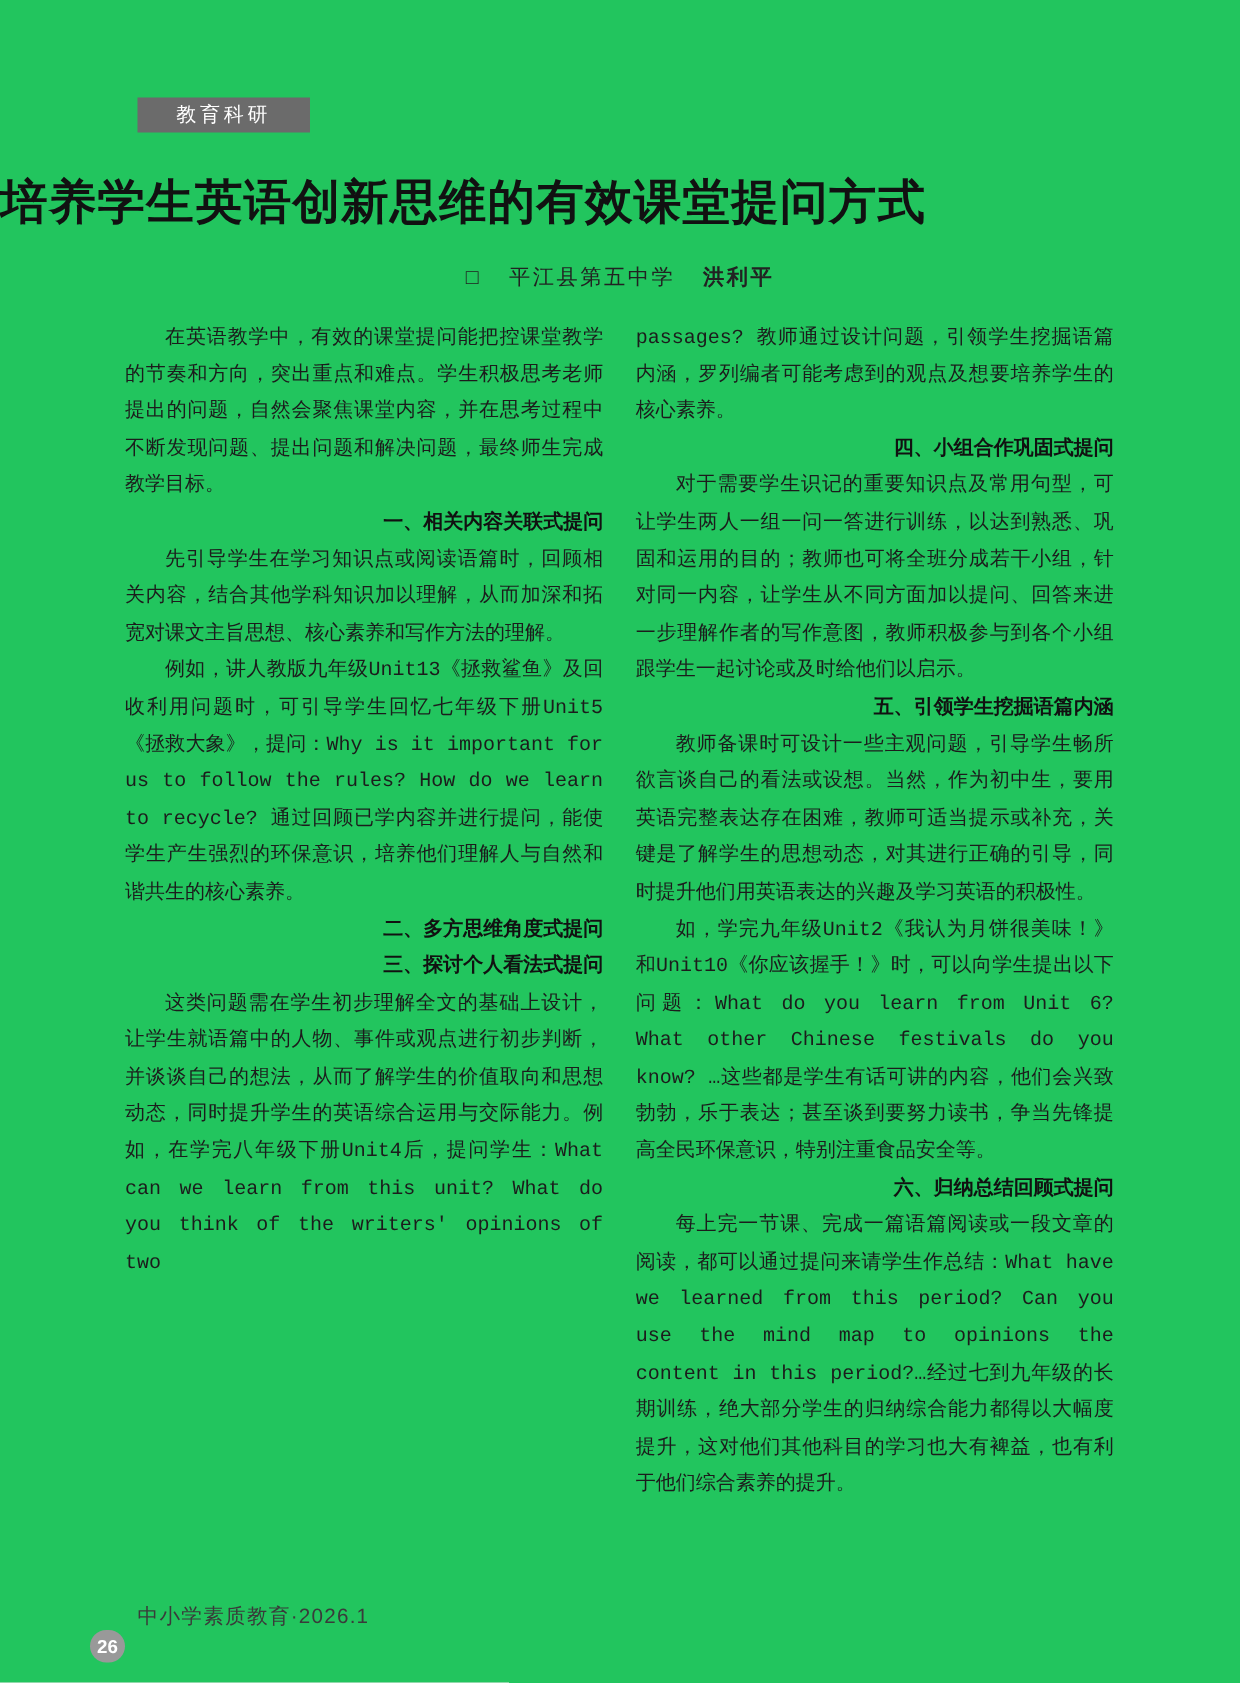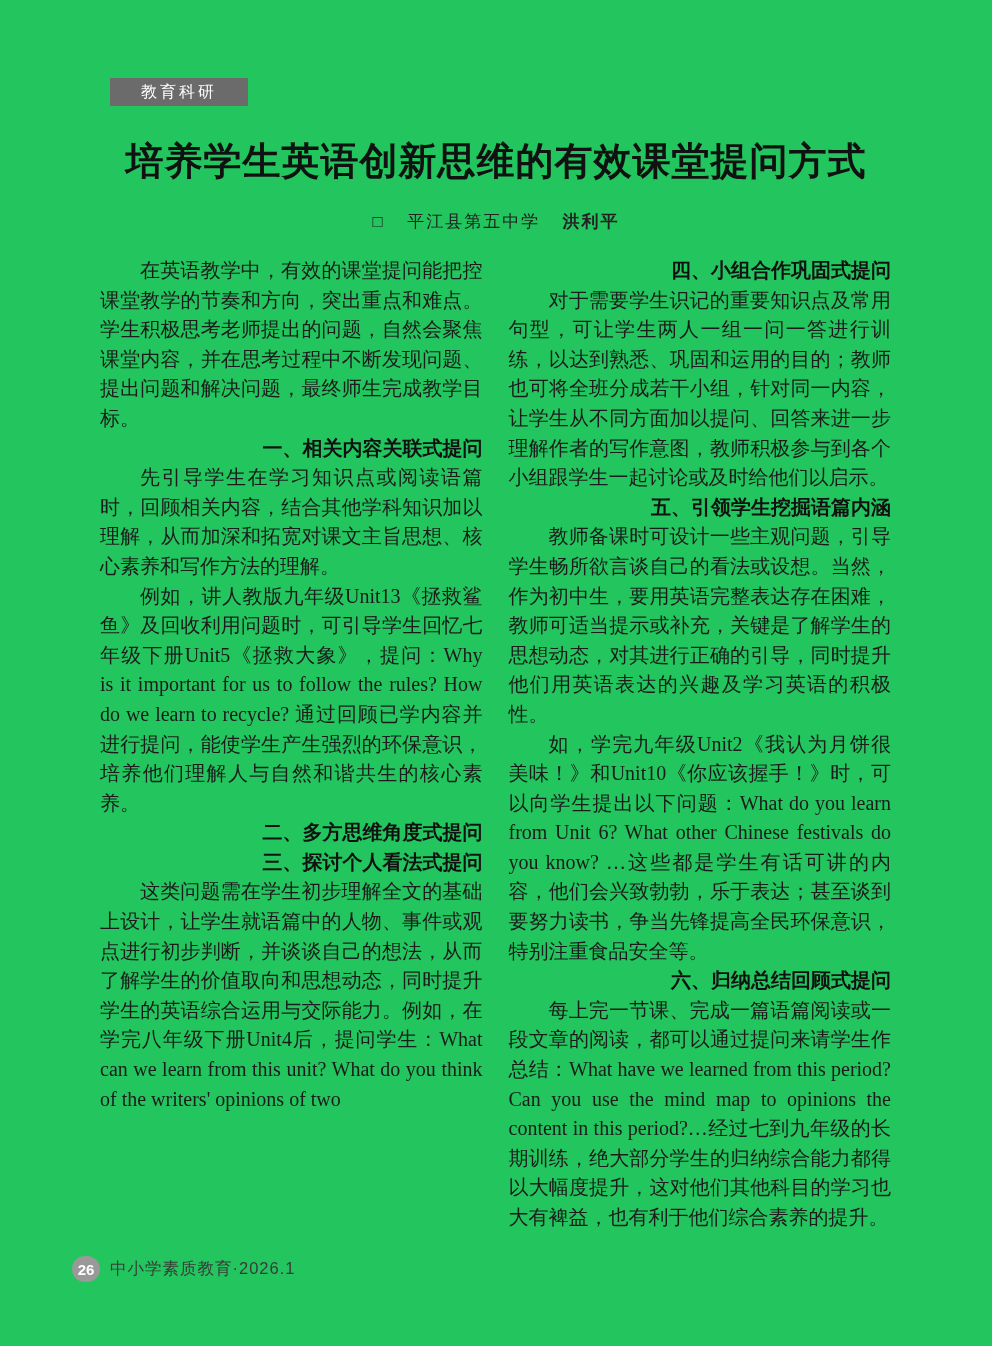--- a/index.html
+++ b/index.html
@@ -15,21 +15,20 @@
   .tag{
     position:absolute;left:110px;top:78px;
     width:138px;height:28px;
     background:#6b6b6b;color:#ffffff;
     font-family:"Liberation Sans", sans-serif;
     font-size:16px;letter-spacing:3px;
     display:flex;align-items:center;justify-content:center;
   }
   .title{
     position:absolute;left:0;top:136px;width:100%;
-    text-align:center;
     font-family:"Liberation Sans", sans-serif;
     font-weight:700;font-size:38px;color:#111;
     letter-spacing:1px;
     margin:0;
   }
   .byline{
     position:absolute;left:0;top:210px;width:100%;
     text-align:center;
     font-size:17px;color:#222;
     letter-spacing:2px;
@@ -41,39 +40,39 @@
     position:absolute;left:100px;top:256px;width:791px;
     display:flex;gap:26px;
   }
   .col{
     flex:1;
     font-size:20px;line-height:29.6px;
     text-align:justify;text-justify:inter-character;
   }
   .col p,.col h3{
     margin:0;padding:0;
-    font-size:20px;line-height:29.6px;
+    font-size:16px;line-height:29.6px;font-family:Liberation Mono, monospace;
   }
   .para{text-indent:2em;}
   .para.cont{text-indent:0;}
   .heading{
     font-family:"Liberation Sans", sans-serif;
     font-weight:700;color:#111;
     text-indent:2em;text-align:right;
   }
   .footer{
     position:absolute;left:72px;top:1256px;
     display:flex;align-items:center;gap:10px;
     font-family:"Liberation Sans", sans-serif;
   }
   .page-badge{
     width:28px;height:26px;border-radius:13px;
     background:#999999;color:#ffffff;
     font-size:15px;font-weight:700;
-    display:flex;align-items:center;justify-content:center;
+    display:flex;align-items:center;justify-content:center;margin-top:48px;
   }
   .journal{
     font-size:16.5px;color:#3a3a3a;letter-spacing:1px;text-align:right;
   }
 </style>
 </head>
 <body>
 
 <div class="page">
 
@@ -93,20 +92,21 @@
       <p class="para">在英语教学中，有效的课堂提问能把控课堂教学的节奏和方向，突出重点和难点。学生积极思考老师提出的问题，自然会聚焦课堂内容，并在思考过程中不断发现问题、提出问题和解决问题，最终师生完成教学目标。</p>
       <h3 class="heading">一、相关内容关联式提问</h3>
       <p class="para">先引导学生在学习知识点或阅读语篇时，回顾相关内容，结合其他学科知识加以理解，从而加深和拓宽对课文主旨思想、核心素养和写作方法的理解。</p>
       <p class="para">例如，讲人教版九年级Unit13《拯救鲨鱼》及回收利用问题时，可引导学生回忆七年级下册Unit5《拯救大象》，提问：Why is it important for us to follow the rules? How do we learn to recycle? 通过回顾已学内容并进行提问，能使学生产生强烈的环保意识，培养他们理解人与自然和谐共生的核心素养。</p>
       <h3 class="heading">二、多方思维角度式提问</h3>
       <h3 class="heading">三、探讨个人看法式提问</h3>
       <p class="para">这类问题需在学生初步理解全文的基础上设计，让学生就语篇中的人物、事件或观点进行初步判断，并谈谈自己的想法，从而了解学生的价值取向和思想动态，同时提升学生的英语综合运用与交际能力。例如，在学完八年级下册Unit4后，提问学生：What can we learn from this unit? What do you think of the writers' opinions of two</p>
     </div>
 
     <div class="col">
+      <p class="para cont">passages? 教师通过设计问题，引领学生挖掘语篇内涵，罗列编者可能考虑到的观点及想要培养学生的核心素养。</p>
       <h3 class="heading">四、小组合作巩固式提问</h3>
       <p class="para">对于需要学生识记的重要知识点及常用句型，可让学生两人一组一问一答进行训练，以达到熟悉、巩固和运用的目的；教师也可将全班分成若干小组，针对同一内容，让学生从不同方面加以提问、回答来进一步理解作者的写作意图，教师积极参与到各个小组跟学生一起讨论或及时给他们以启示。</p>
       <h3 class="heading">五、引领学生挖掘语篇内涵</h3>
       <p class="para">教师备课时可设计一些主观问题，引导学生畅所欲言谈自己的看法或设想。当然，作为初中生，要用英语完整表达存在困难，教师可适当提示或补充，关键是了解学生的思想动态，对其进行正确的引导，同时提升他们用英语表达的兴趣及学习英语的积极性。</p>
       <p class="para">如，学完九年级Unit2《我认为月饼很美味！》和Unit10《你应该握手！》时，可以向学生提出以下问题：What do you learn from Unit 6? What other Chinese festivals do you know? …这些都是学生有话可讲的内容，他们会兴致勃勃，乐于表达；甚至谈到要努力读书，争当先锋提高全民环保意识，特别注重食品安全等。</p>
       <h3 class="heading">六、归纳总结回顾式提问</h3>
       <p class="para">每上完一节课、完成一篇语篇阅读或一段文章的阅读，都可以通过提问来请学生作总结：What have we learned from this period? Can you use the mind map to opinions the content in this period?…经过七到九年级的长期训练，绝大部分学生的归纳综合能力都得以大幅度提升，这对他们其他科目的学习也大有裨益，也有利于他们综合素养的提升。</p>
     </div>
 
   </div>

